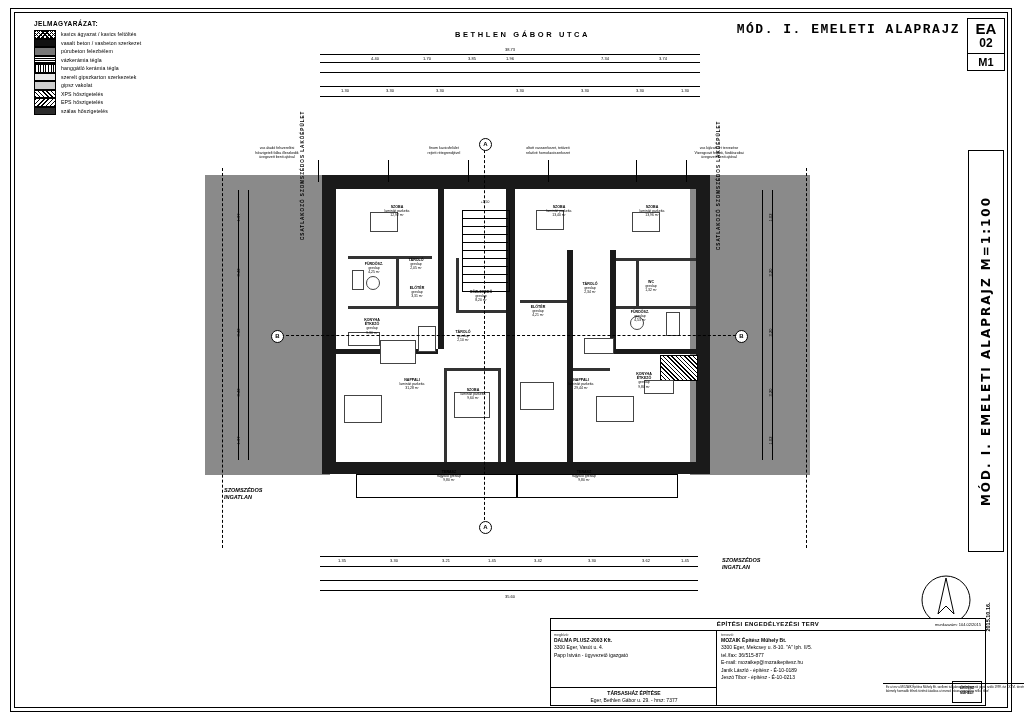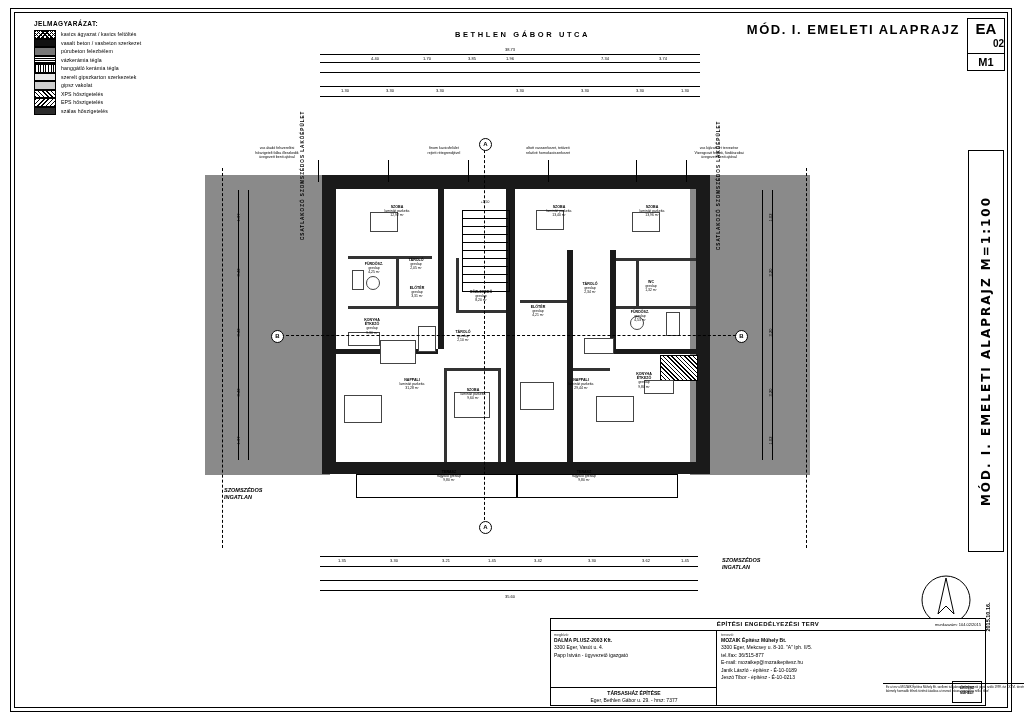--- a/index.html
+++ b/index.html
@@ -23,24 +23,24 @@
   .sw-brick{background:repeating-linear-gradient(0deg,#000 0 1px,#fff 1px 2.2px);}
   .sw-sound{background:repeating-linear-gradient(90deg,#000 0 1px,#fff 1px 2.6px);}
   .sw-plaster{background:#e8e8e8;}
   .sw-gypsum{background:#cfcfcf;}
   .sw-xps{background:repeating-linear-gradient(45deg,#000 0 1px,#fff 1px 3px);}
   .sw-eps{background:repeating-linear-gradient(-45deg,#000 0 1px,#fff 1px 3px);}
   .sw-fiber{background:#2b2b2b;}
 
   
   .maintitle{position:absolute;right:64px;top:22px;font-size:13px;font-weight:bold;letter-spacing:1.5px;
-    font-family:Liberation Sans, sans-serif;}
+    font-family:Liberation Mono, monospace;}
   .sheetcode{position:absolute;right:19px;top:18px;width:36px;border:1px solid #000;text-align:center;}
   .sheetcode .c1{font-size:15px;font-weight:bold;line-height:15px;padding:2px 0 0;}
-  .sheetcode .c2{font-size:10px;font-weight:bold;line-height:15px;padding:0 0 2px;border-bottom:1px solid #000;text-align:right;}
+  .sheetcode .c2{font-size:12px;font-weight:bold;line-height:15px;padding:0 0 2px;border-bottom:1px solid #000;}
   .sheetcode .c3{font-size:11px;font-weight:bold;line-height:16px;}
 
   
   .vtitle{position:absolute;right:20px;top:150px;width:34px;height:400px;border:1px solid #000;}
   .vtitle span{position:absolute;left:50%;top:50%;transform:translate(-50%,-50%) rotate(-90deg);
     white-space:nowrap;font-size:12px;font-weight:bold;letter-spacing:2px;font-family:"DejaVu Sans",sans-serif;}
   .vdate{position:absolute;right:22px;bottom:86px;width:28px;height:34px;}
   .vdate span{position:absolute;left:50%;top:50%;transform:translate(-50%,-50%) rotate(-90deg);
     white-space:nowrap;font-size:5.5px;font-weight:bold;}
 

